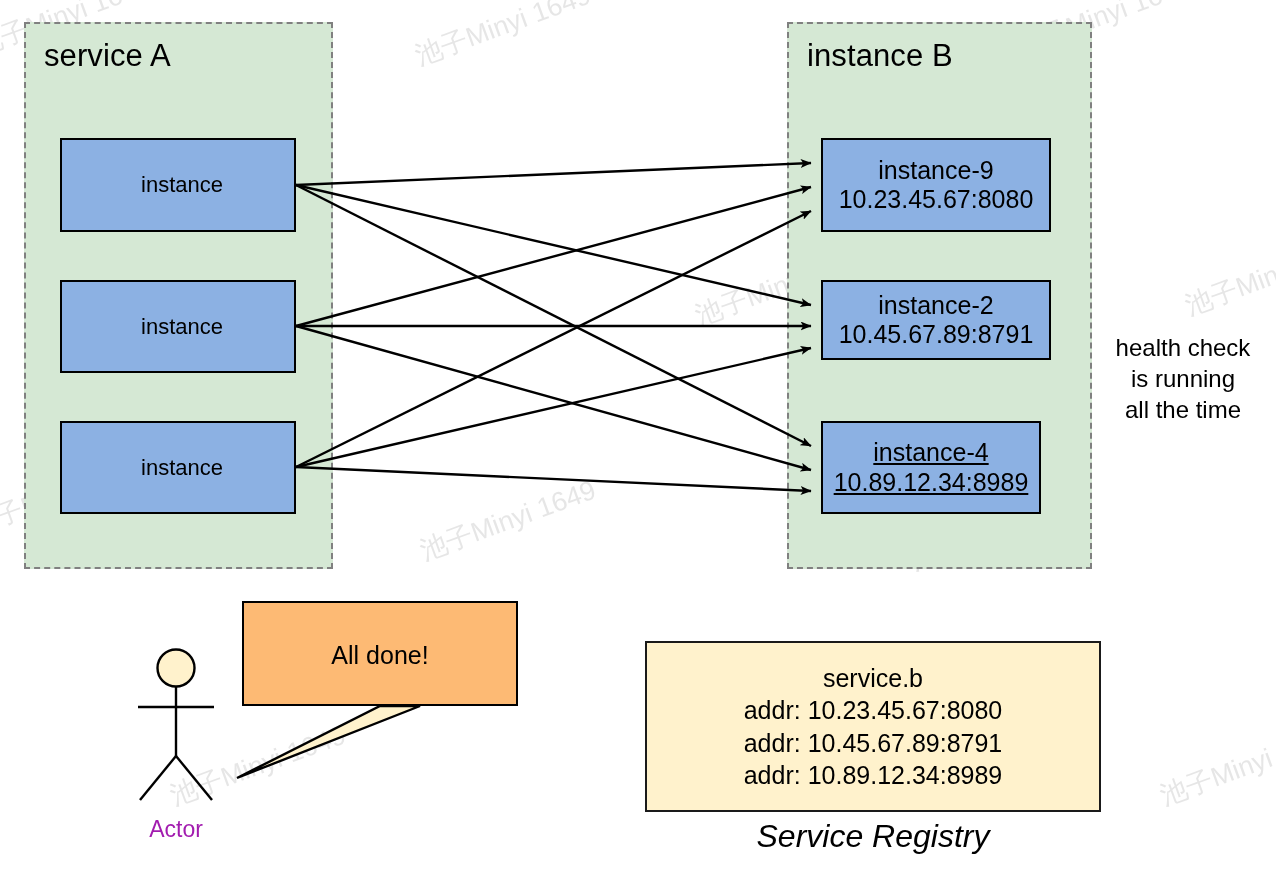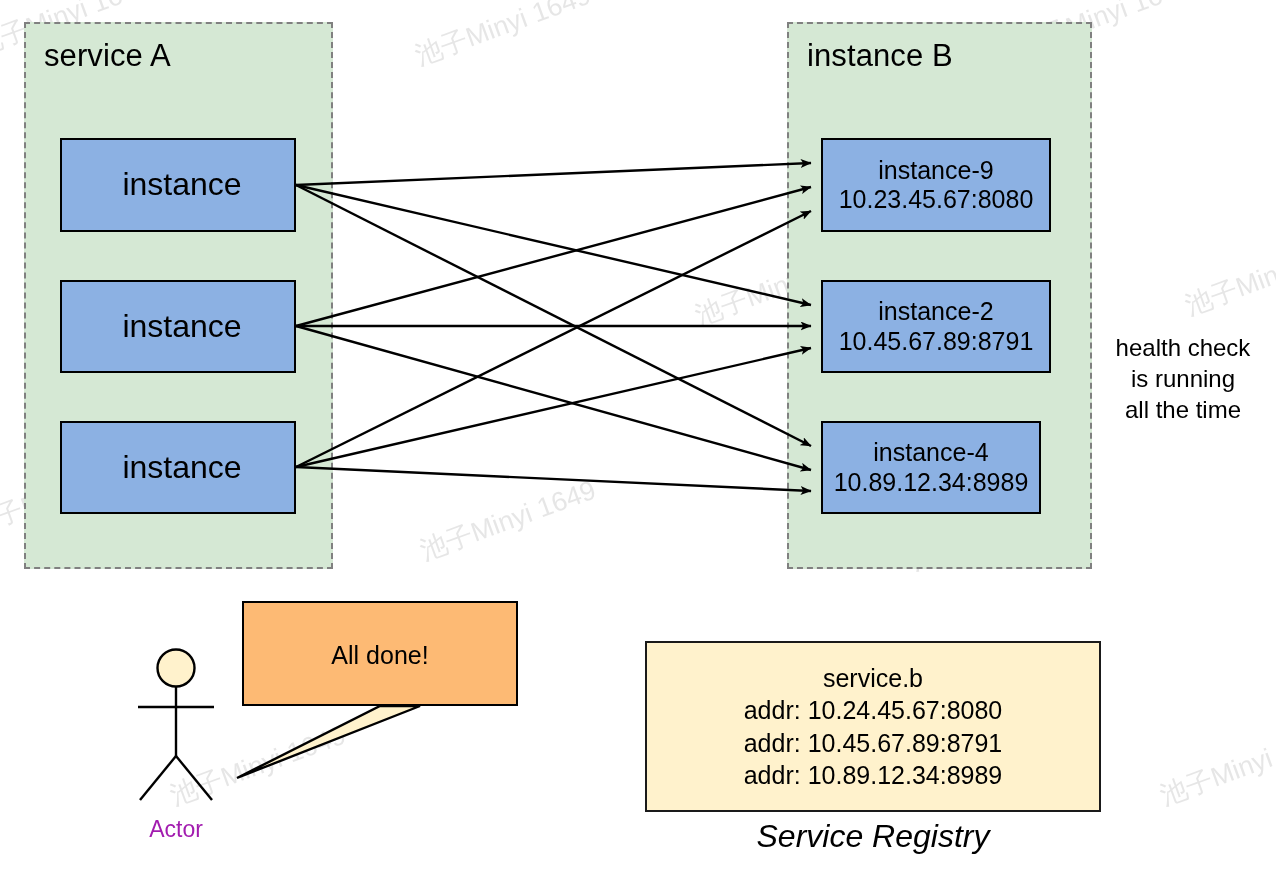--- a/index.html
+++ b/index.html
@@ -38,21 +38,21 @@
     background: #8cb1e3;
     border: 2.5px solid #000000;
     display: flex;
     flex-direction: column;
     align-items: center;
     justify-content: center;
     color: #000000;
     line-height: 1.18;
   }
   .inst-box.a-box {
-    font-size: 32px;
+    font-size: 22px;
     padding-left: 8px;
   }
   .inst-box.b-box {
     font-size: 25px;
   }
   .inst-line {
     white-space: nowrap;
     text-align: center;
   }
   #wires {
@@ -159,25 +159,25 @@
   </div>
 
   <div class="svc-container" style="left:787px; top:22px; width:305px; height:547px;">
     <div class="svc-title">instance B</div>
   </div>
 
   <div class="inst-box b-box" style="left:821px; top:138px; width:230px; height:94px;">
     <div class="inst-line">instance-9</div>
     <div class="inst-line">10.23.45.67:8080</div>
   </div>
-  <div class="inst-box b-box" style="left:821px; top:280px; width:230px; height:93px;">
+  <div class="inst-box b-box" style="left:821px; top:280px; width:230px; height:80px;">
     <div class="inst-line">instance-2</div>
     <div class="inst-line">10.45.67.89:8791</div>
   </div>
-  <div class="inst-box b-box" style="left:821px; top:421px; width:220px; height:93px;">
+  <div class="inst-box b-box" style="left:821px; top:421px; width:220px; height:93px;text-decoration:underline;">
     <div class="inst-line">instance-4</div>
     <div class="inst-line">10.89.12.34:8989</div>
   </div>
 
   <svg id="wires" viewBox="0 0 1276 882" xmlns="http://www.w3.org/2000/svg">
     <defs>
       <marker id="ah" markerWidth="11" markerHeight="9" refX="10.4" refY="4.5" orient="auto" markerUnits="userSpaceOnUse">
         <path d="M0,0 L11,4.5 L0,9 L2.6,4.5 Z" fill="#000000"></path>
       </marker>
     </defs>
@@ -213,19 +213,19 @@
   <svg style="position:absolute; left:230px; top:690px; width:300px; height:100px;" viewBox="0 0 300 100" xmlns="http://www.w3.org/2000/svg">
     <path d="M150,16 L190,16 L7,88 Z" fill="#fff2cc" stroke="#000000" stroke-width="2.4" stroke-linejoin="miter"></path>
   </svg>
 
   <div class="callout-box" style="left:242px; top:601px; width:276px; height:105px;">
     <div class="callout-text">All done!</div>
   </div>
 
   <div class="registry-box" style="left:645px; top:641px; width:456px; height:171px;">
     <div class="registry-line">service.b</div>
-    <div class="registry-line">addr: 10.24.45.67:8080</div>
+    <div class="registry-line">addr: 10.23.45.67:8080</div>
     <div class="registry-line">addr: 10.45.67.89:8791</div>
     <div class="registry-line">addr: 10.89.12.34:8989</div>
   </div>
   <div class="registry-caption" style="left:645px; top:818px; width:456px;font-style:italic;">Service Registry</div>
 
 </div>
 
 </body></html>

